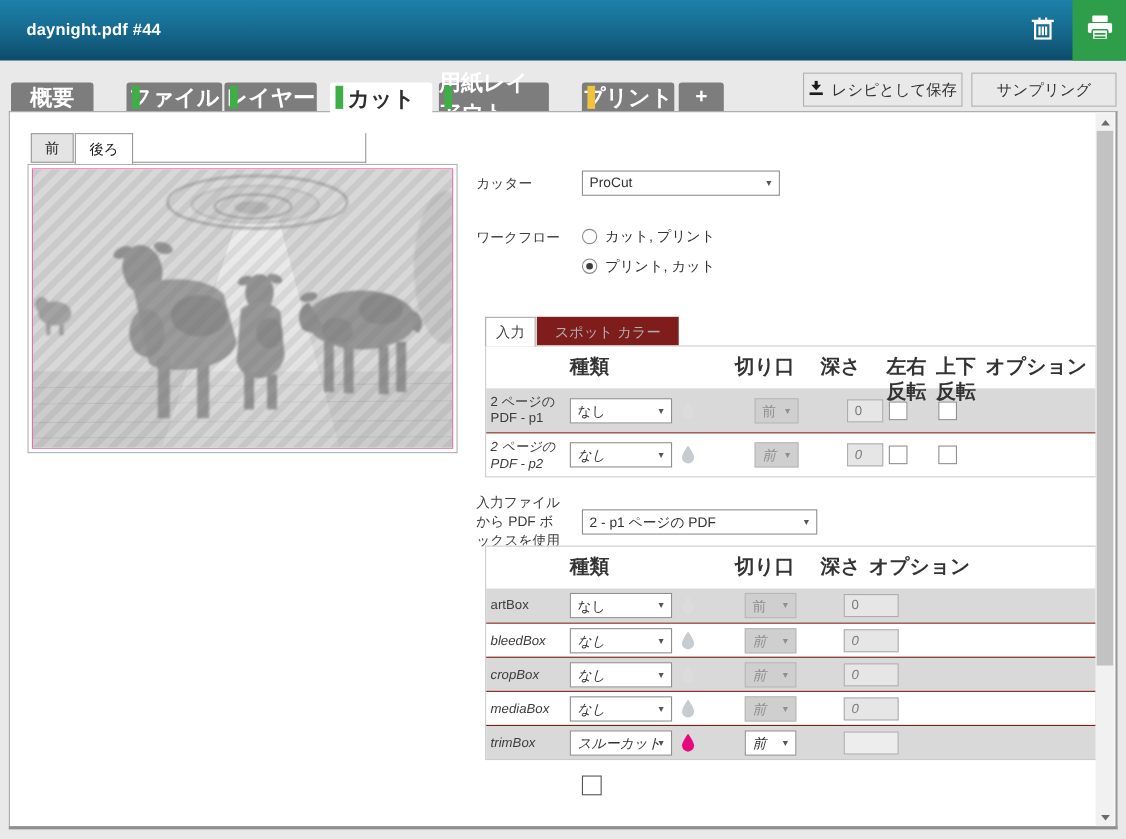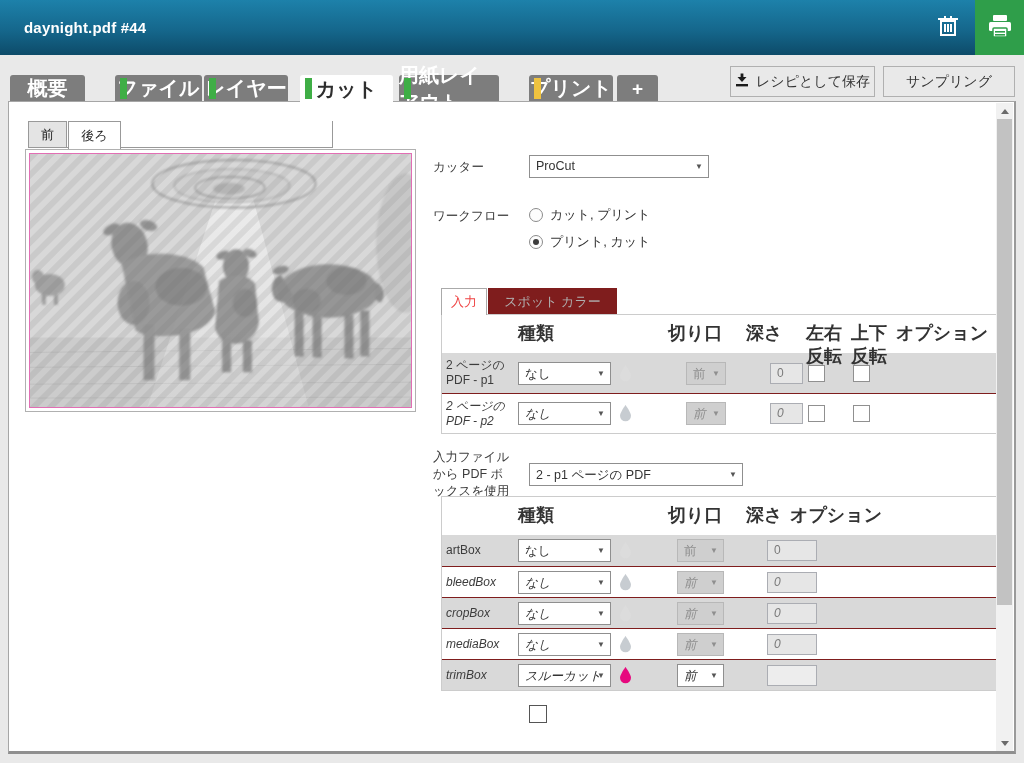--- a/index.html
+++ b/index.html
@@ -78,21 +78,21 @@
     font-size:13px; color:#333; cursor:pointer; }
   .r1 { top:104px; } .r2 { top:131px; }
   .radio { width:14px; height:14px; border:1px solid #8b8b8b; border-radius:50%;
     background:#fdfdfd; position:relative; }
   .radio.checked:after { content:""; position:absolute; left:3px; top:3px; width:6px; height:6px;
     border-radius:50%; background:#3c3c3c; }
   
   .subtab { position:absolute; top:186px; height:27px; font-size:13px;
     display:flex; align-items:center; justify-content:center; }
   .st-input { left:432px; width:46px; background:#fff; border:1px solid #aaa; border-bottom:none;
-    color:#ef4444; z-index:3; cursor:pointer; }
+    color:#404040; z-index:3; cursor:pointer; }
   .st-spot { left:479px; width:129px; background:#7f1d1d; color:#b0b0b0; cursor:default; }
   
   .tbl { position:absolute; left:432px; width:556px; border:1px solid #ccc; background:#fff; }
   .tbl-input { top:212px; }
   .tbl-box { top:394px; }
   .trow { display:grid; align-items:center; }
   .tbl-input .trow { grid-template-columns:76px 150px 78px 60px 45px 45px 1fr; }
   .tbl-box .trow   { grid-template-columns:76px 150px 78px 44px 1fr; }
   .thead { height:38px; align-items:start; }
   .thead .hcell { font-size:18px; font-weight:bold; color:#333; padding-top:7px; line-height:1.25; }

